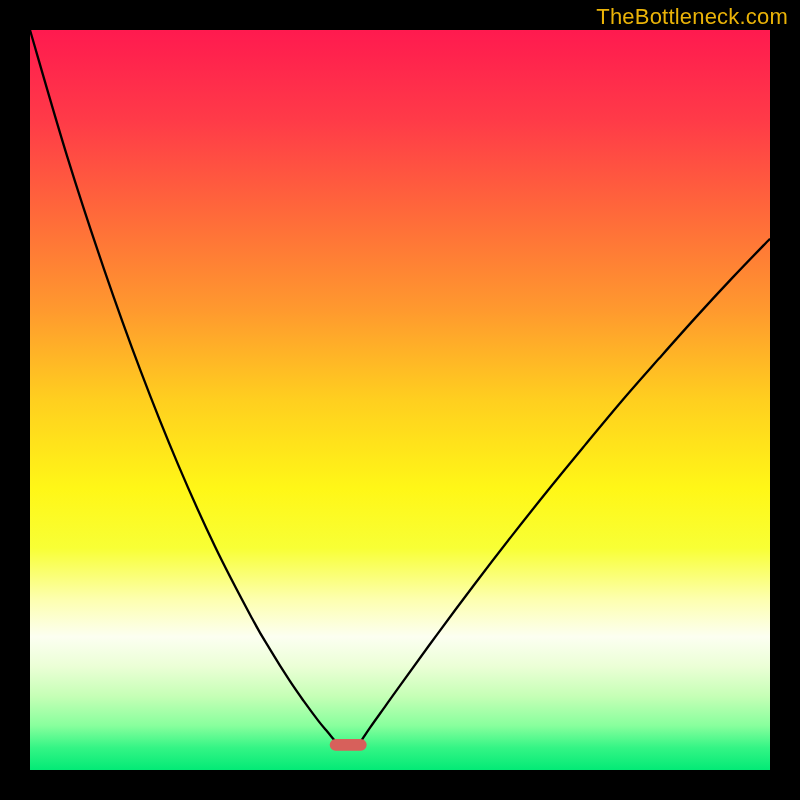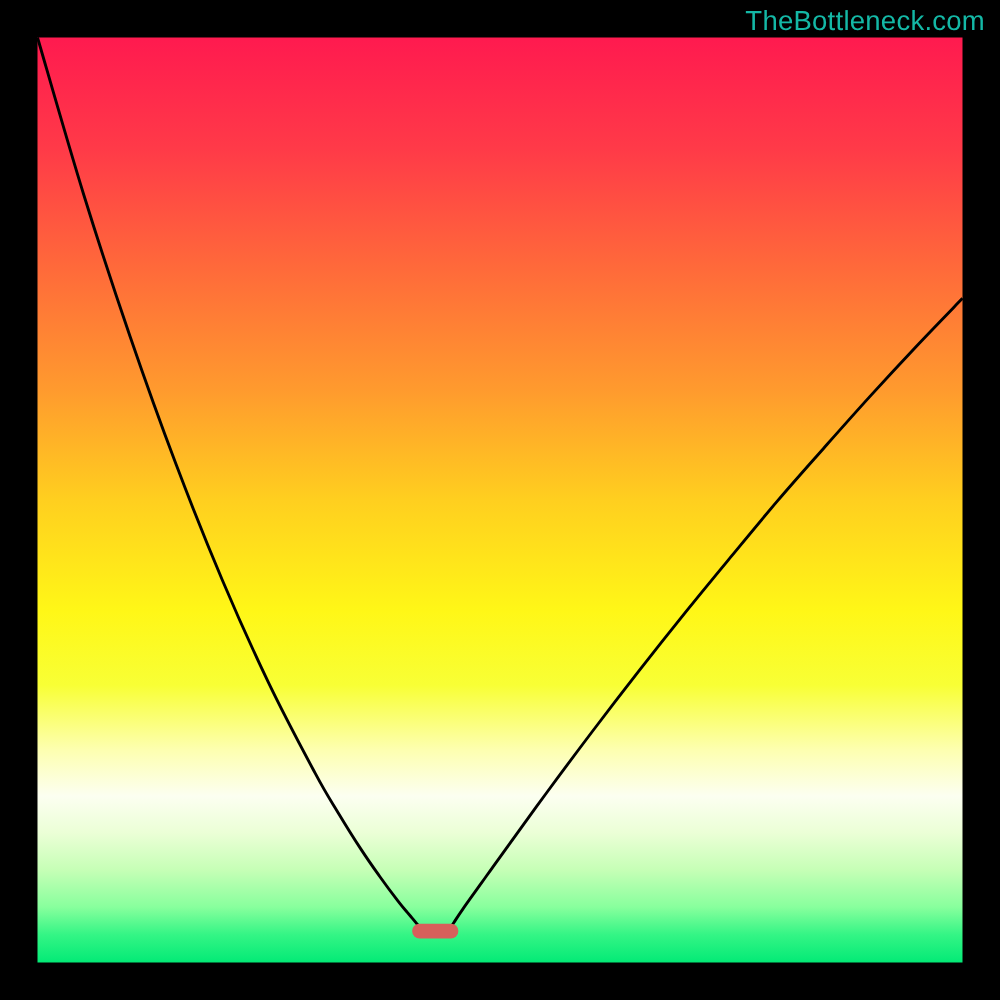--- a/index.html
+++ b/index.html
@@ -24,21 +24,21 @@
     top: 30px;
     left: 30px;
     width: 740px;
     height: 740px;
     overflow: visible;
   }
   .watermark {
     position: absolute;
     top: 4px;
     right: 12px;
-    color: #14b8a6;
+    color: #eab308;
     font-size: 22px;
     font-weight: 500;
     letter-spacing: 0.2px;
     user-select: none;
   }
 </style>
 </head>
 <body>
 
 <div class="frame">

